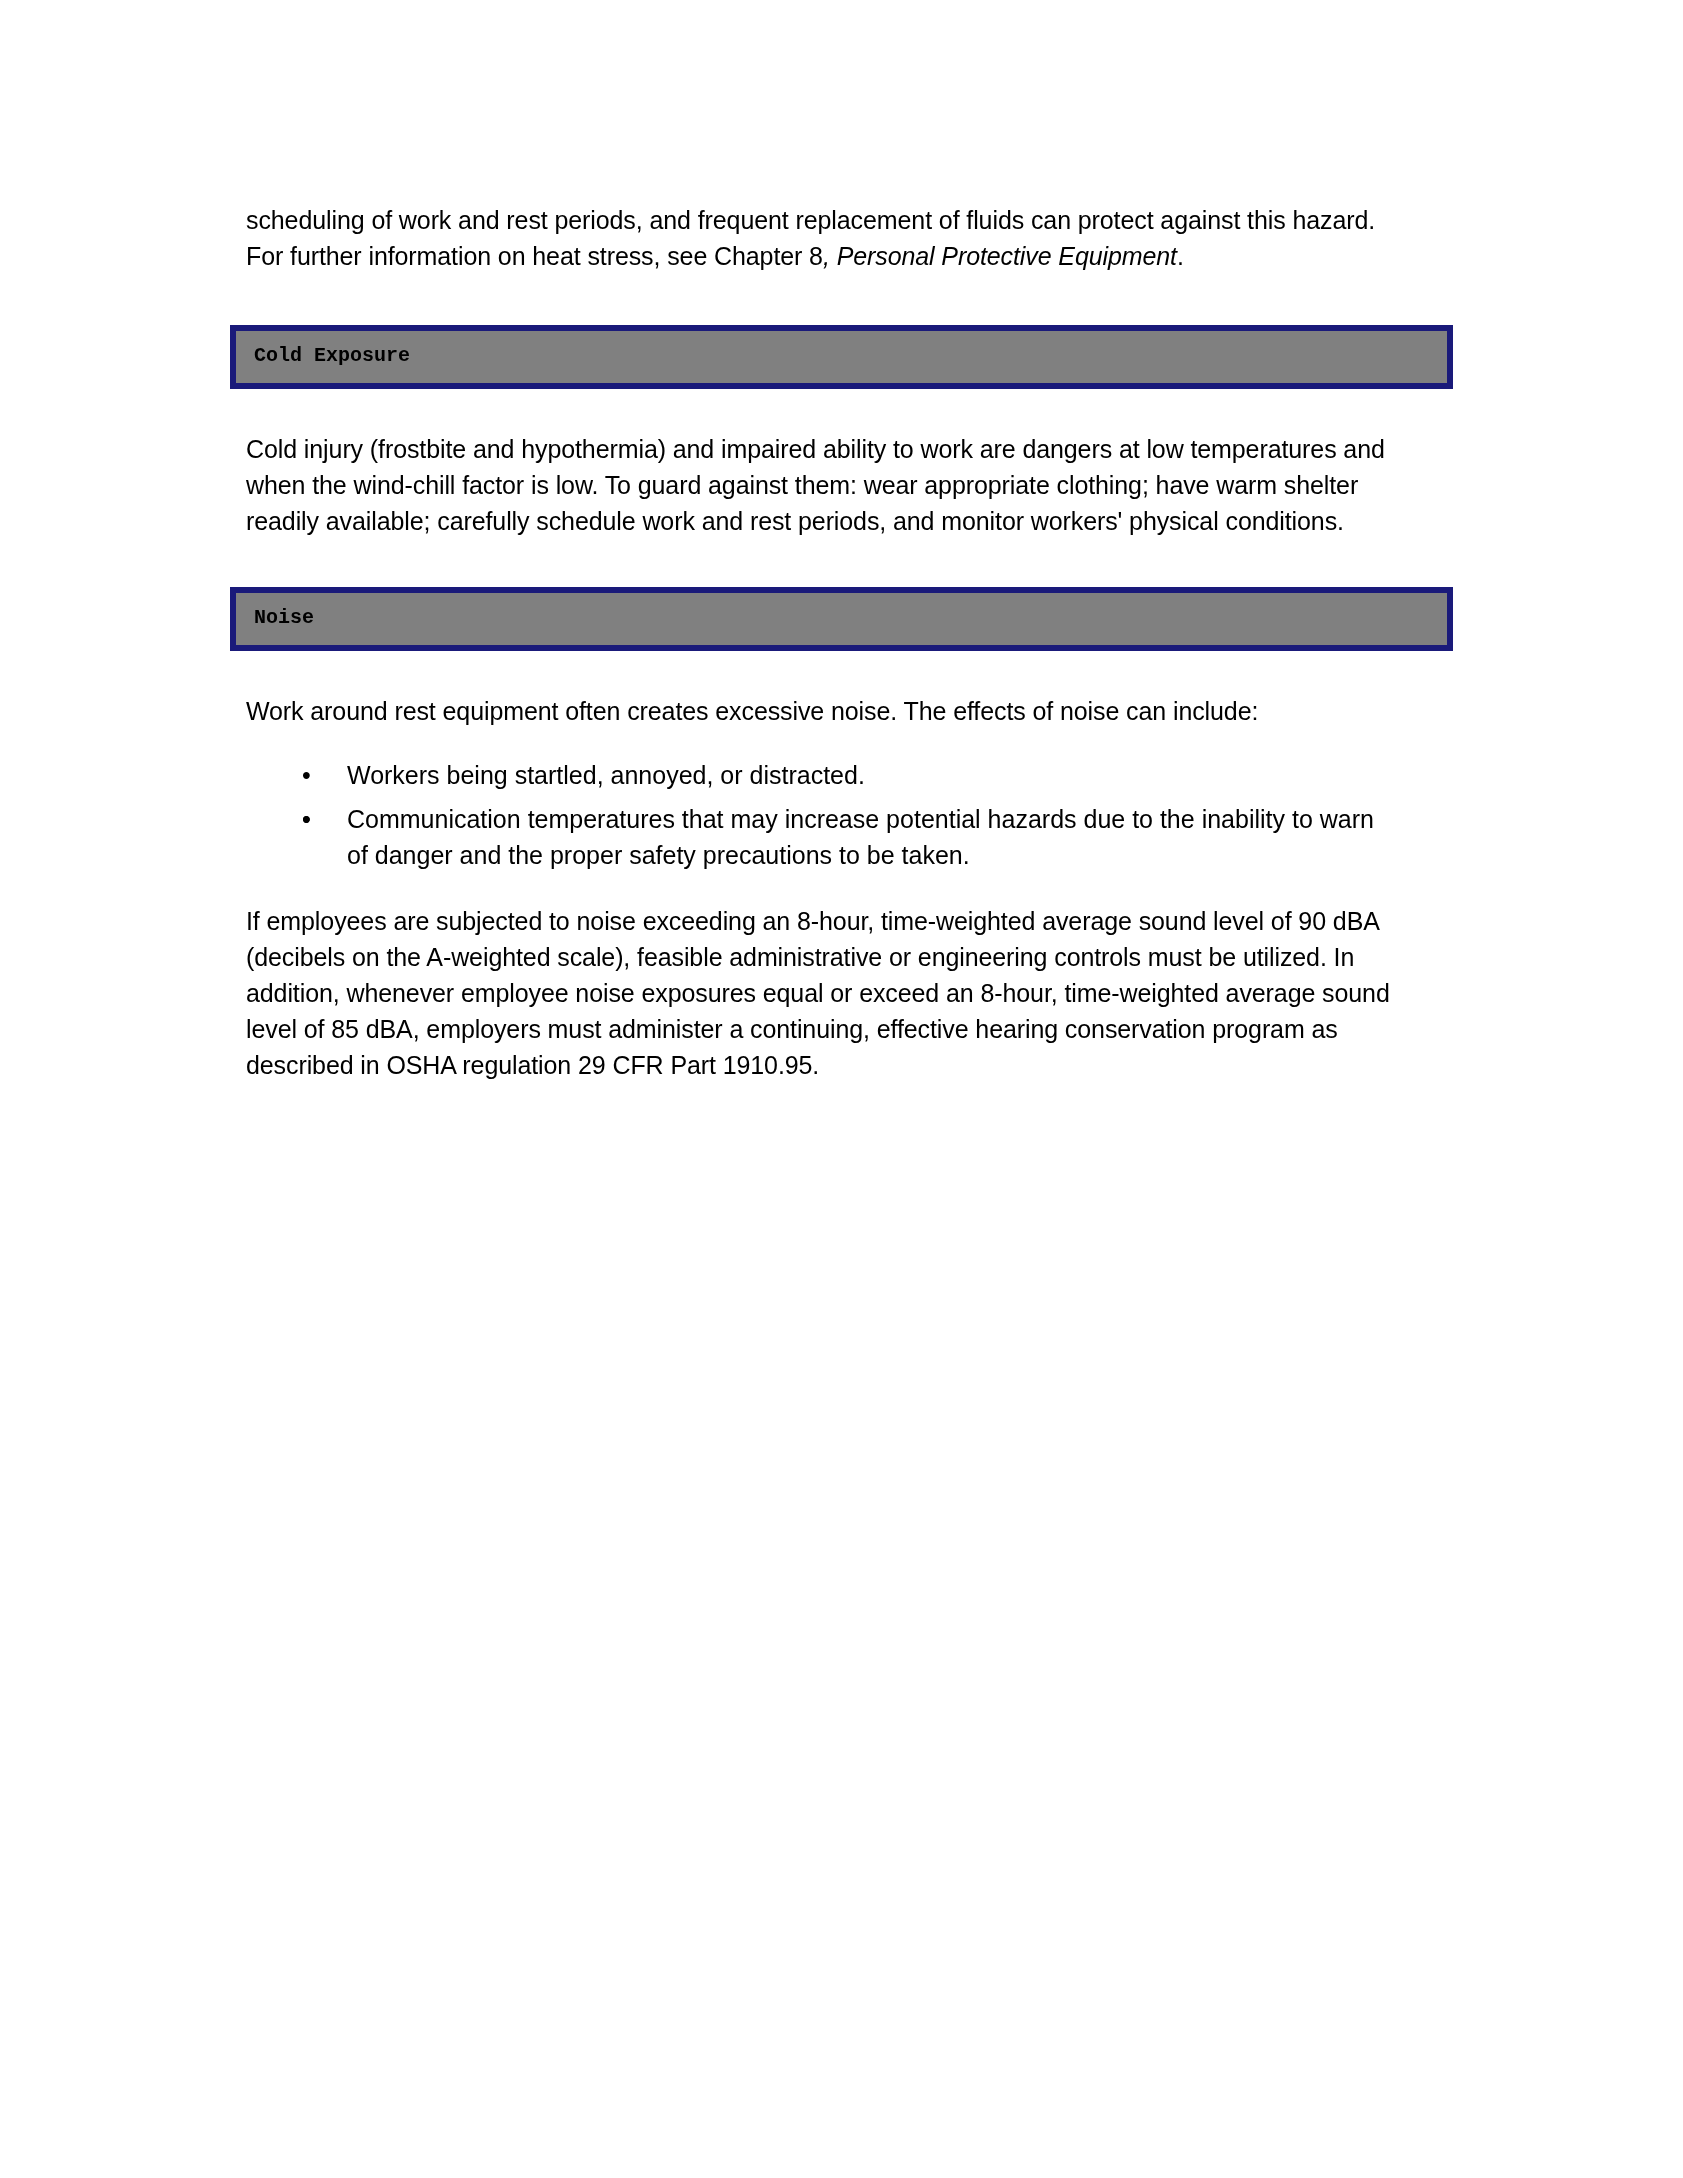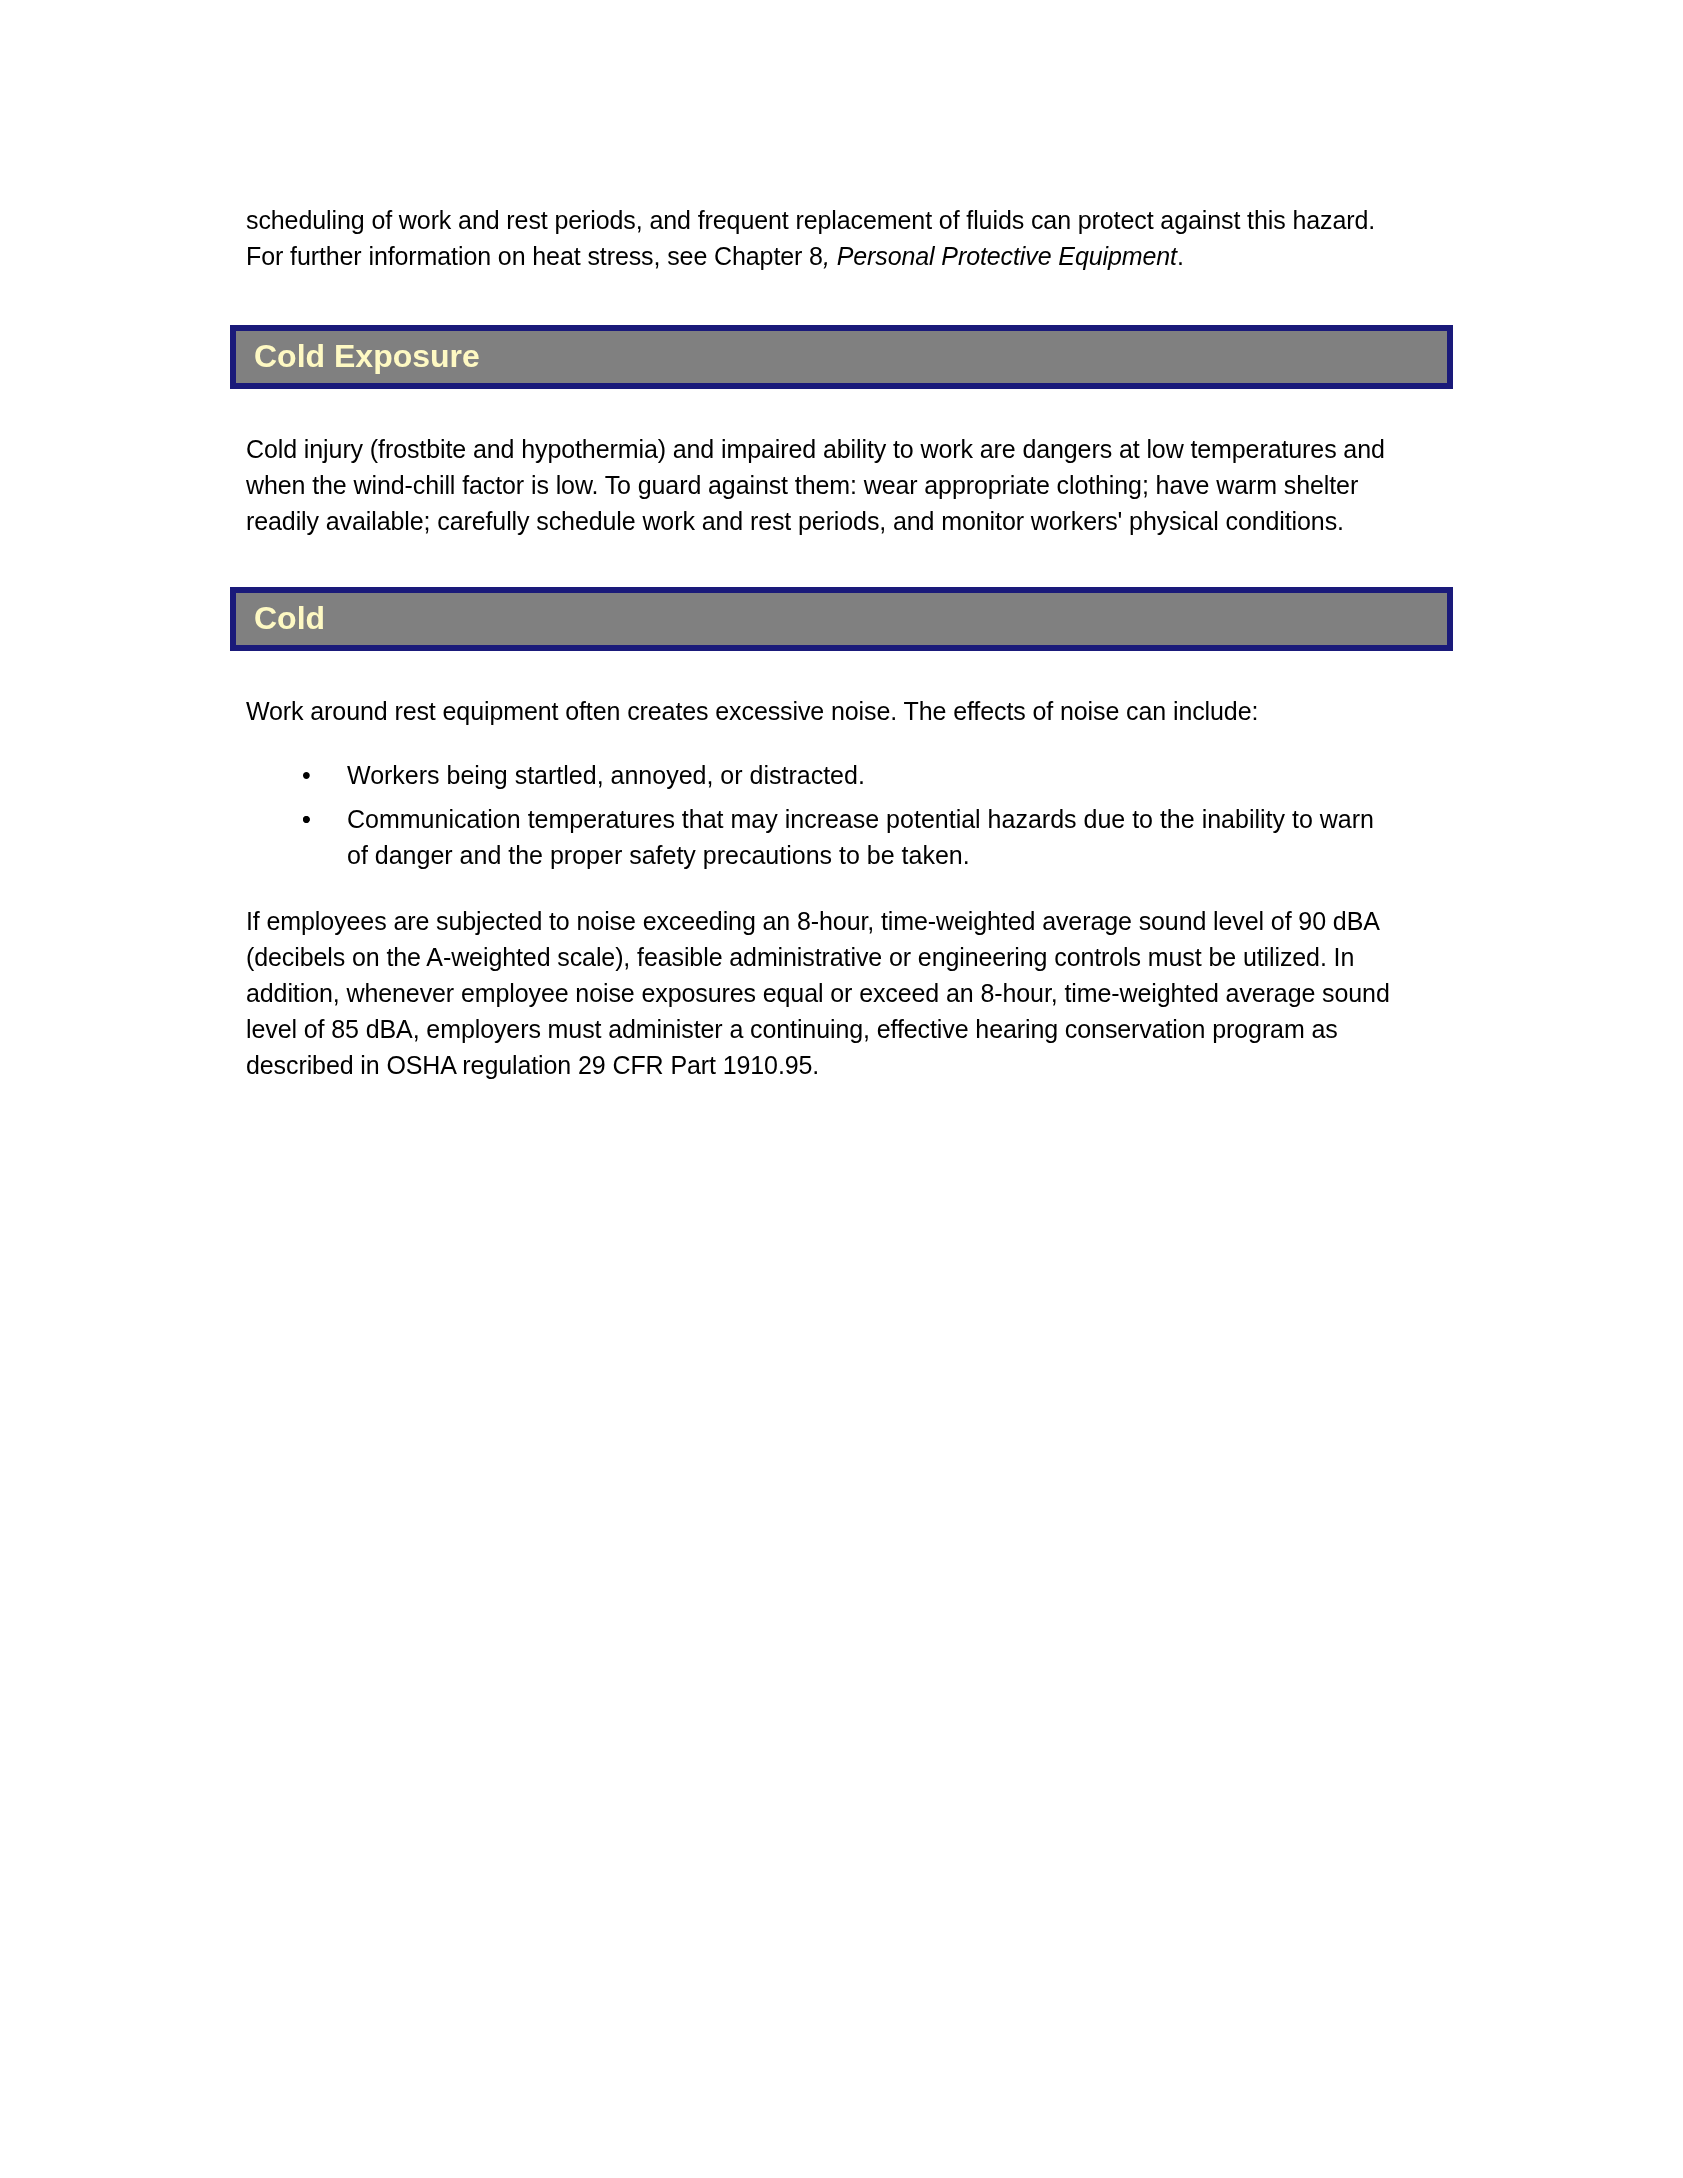--- a/index.html
+++ b/index.html
@@ -52,25 +52,26 @@
   .section-bar {
     box-sizing: border-box;
     margin-left: -16px;
     width: 1223px;
     background: #808080;
     border: 6px solid #1a1a7a;
     padding: 9px 0 11px 18px;
   }
   .section-bar .section-title {
     display: block;
-    font-size: 32px;
+    font-size: 20px;
     font-weight: bold;
-    color: #fef9c3;
+    color: #000000;
     line-height: 32px;
     letter-spacing: 0px;
+    font-family: Liberation Mono, monospace;
   }
 
   
   ul.bullet-list {
     margin: 0;
     padding: 0;
     list-style: none;
   }
   ul.bullet-list li {
     position: relative;
@@ -113,21 +114,21 @@
       <span class="section-title">Cold Exposure</span>
     </div>
 
     <div class="gap-after-bar"></div>
 
     <p class="body-text">Cold injury (frostbite and hypothermia) and impaired ability to work are dangers at low temperatures and when the wind-chill factor is low.  To guard against them: wear appropriate clothing; have warm shelter readily available; carefully schedule work and rest periods, and monitor workers' physical conditions.</p>
 
     <div class="gap-before-bar"></div>
 
     <div class="section-bar">
-      <span class="section-title">Cold</span>
+      <span class="section-title">Noise</span>
     </div>
 
     <div class="gap-after-bar"></div>
 
     <p class="body-text">Work around rest equipment often creates excessive noise.  The effects of noise can include:</p>
 
     <div class="gap-list-top"></div>
 
     <ul class="bullet-list">
       <li>

